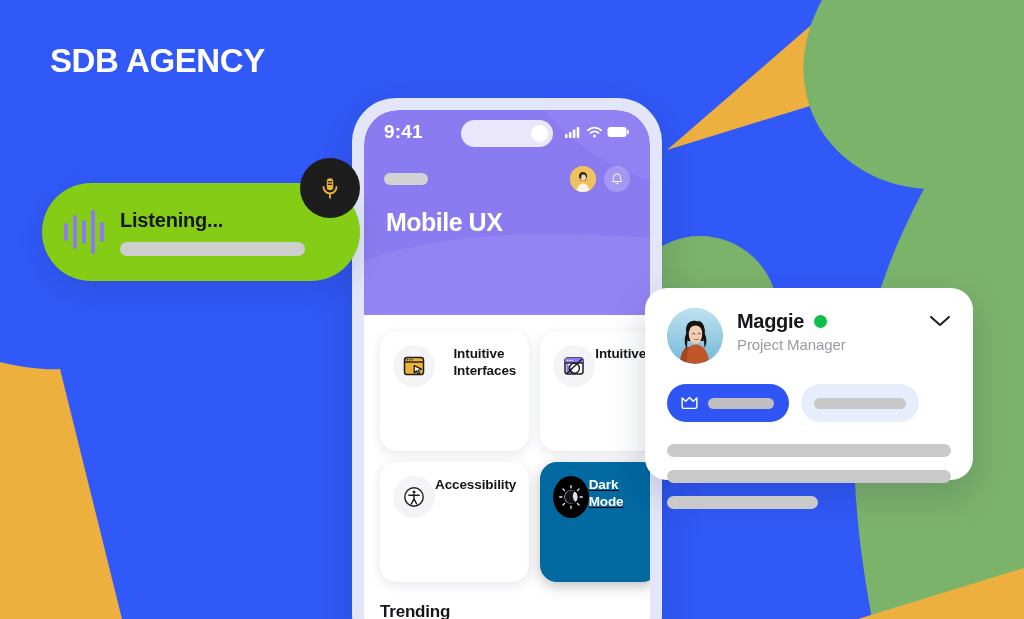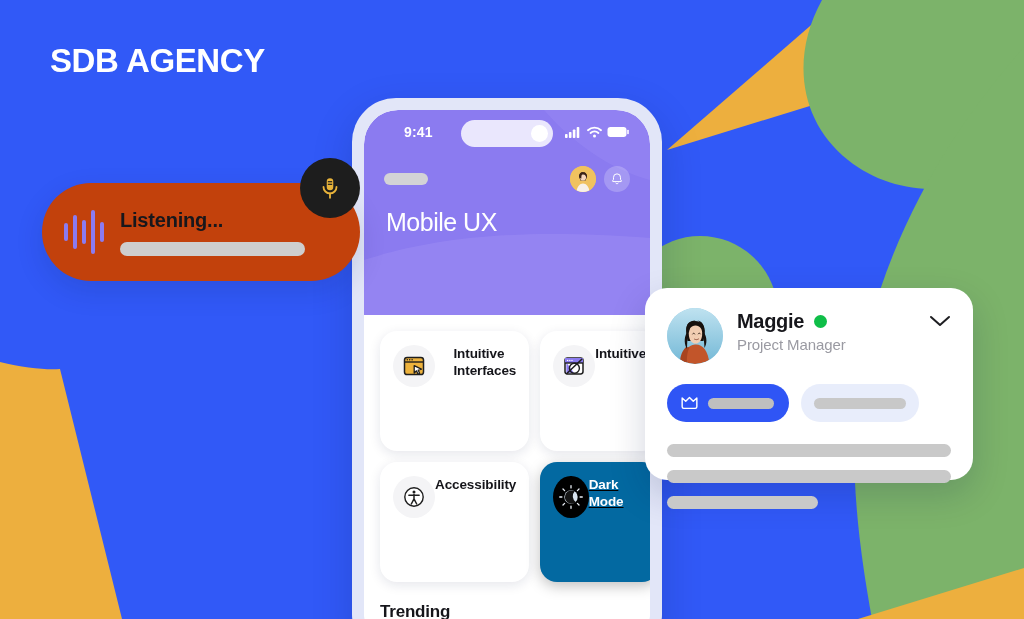--- a/index.html
+++ b/index.html
@@ -28,21 +28,21 @@
     letter-spacing: -0.4px;
     line-height: 38px;
     white-space: nowrap;
   }
 
   
   #listening-card {
     position: absolute;
     left: 42px; top: 183px;
     width: 318px; height: 98px;
-    background: #c2410c;
+    background: #84cc16;
     border-radius: 49px;
     box-shadow: 0 10px 28px rgba(15,25,80,0.14);
     display: flex;
     align-items: center;
     padding-left: 22px;
     z-index: 6;
   }
   #waveform {
     display: flex;
     align-items: center;
@@ -113,24 +113,23 @@
     position: relative;
     height: 44px;
     display: flex;
     align-items: center;
     justify-content: space-between;
     padding: 0 20px;
     z-index: 2;
   }
   #status-time {
     color: #FFFFFF;
-    font-size: 14px;
+    font-size: 19px;
     font-weight: bold;
     letter-spacing: 0.2px;
-    margin-left: 20px;
   }
   #dynamic-island {
     position: absolute;
     left: 50%; transform: translateX(-50%);
     top: 10px;
     width: 92px; height: 27px;
     border-radius: 14px;
     background: rgba(255,255,255,0.82);
     display: flex; align-items: center; justify-content: flex-end;
     padding-right: 5px;
@@ -163,21 +162,21 @@
     width: 26px; height: 26px; border-radius: 50%;
     background: rgba(255,255,255,0.22);
     display: flex; align-items: center; justify-content: center;
   }
   #phone-title {
     position: relative;
     z-index: 2;
     padding: 14px 22px 0 22px;
     color: #FFFFFF;
     font-size: 25px;
-    font-weight: normal;
+    font-weight: bold;
     line-height: 32px;
     letter-spacing: -0.5px;
   }
 
   #phone-body {
     background: #FFFFFF;
     padding: 16px 16px 0 16px;
   }
   #tiles-grid {
     display: grid;

